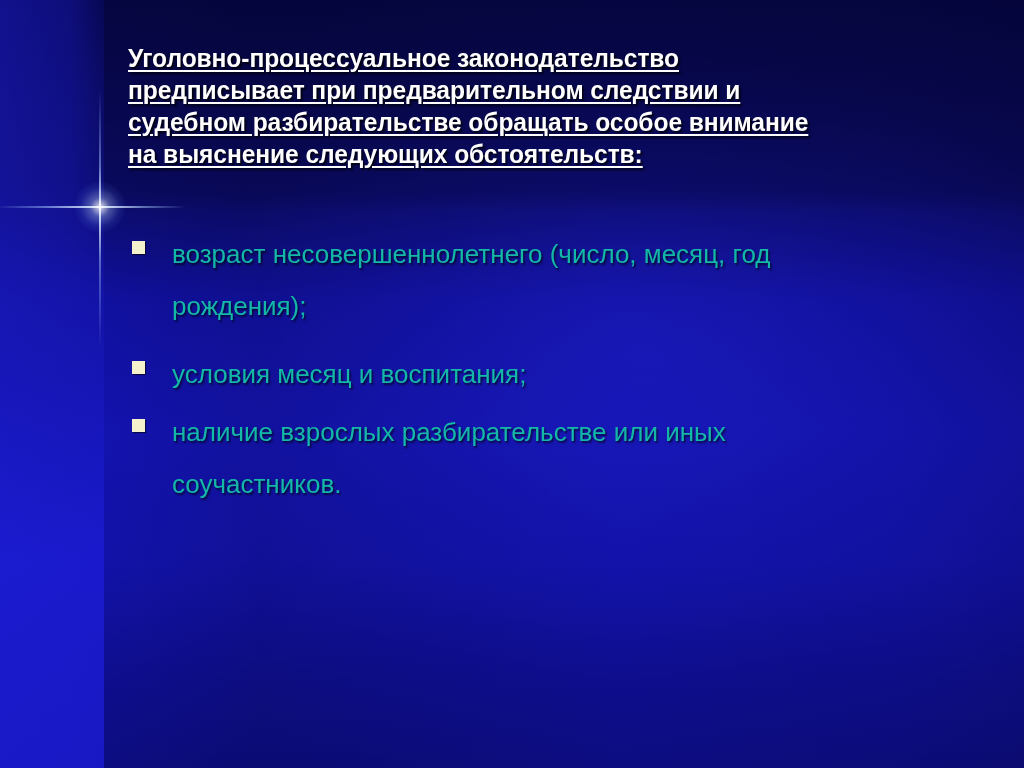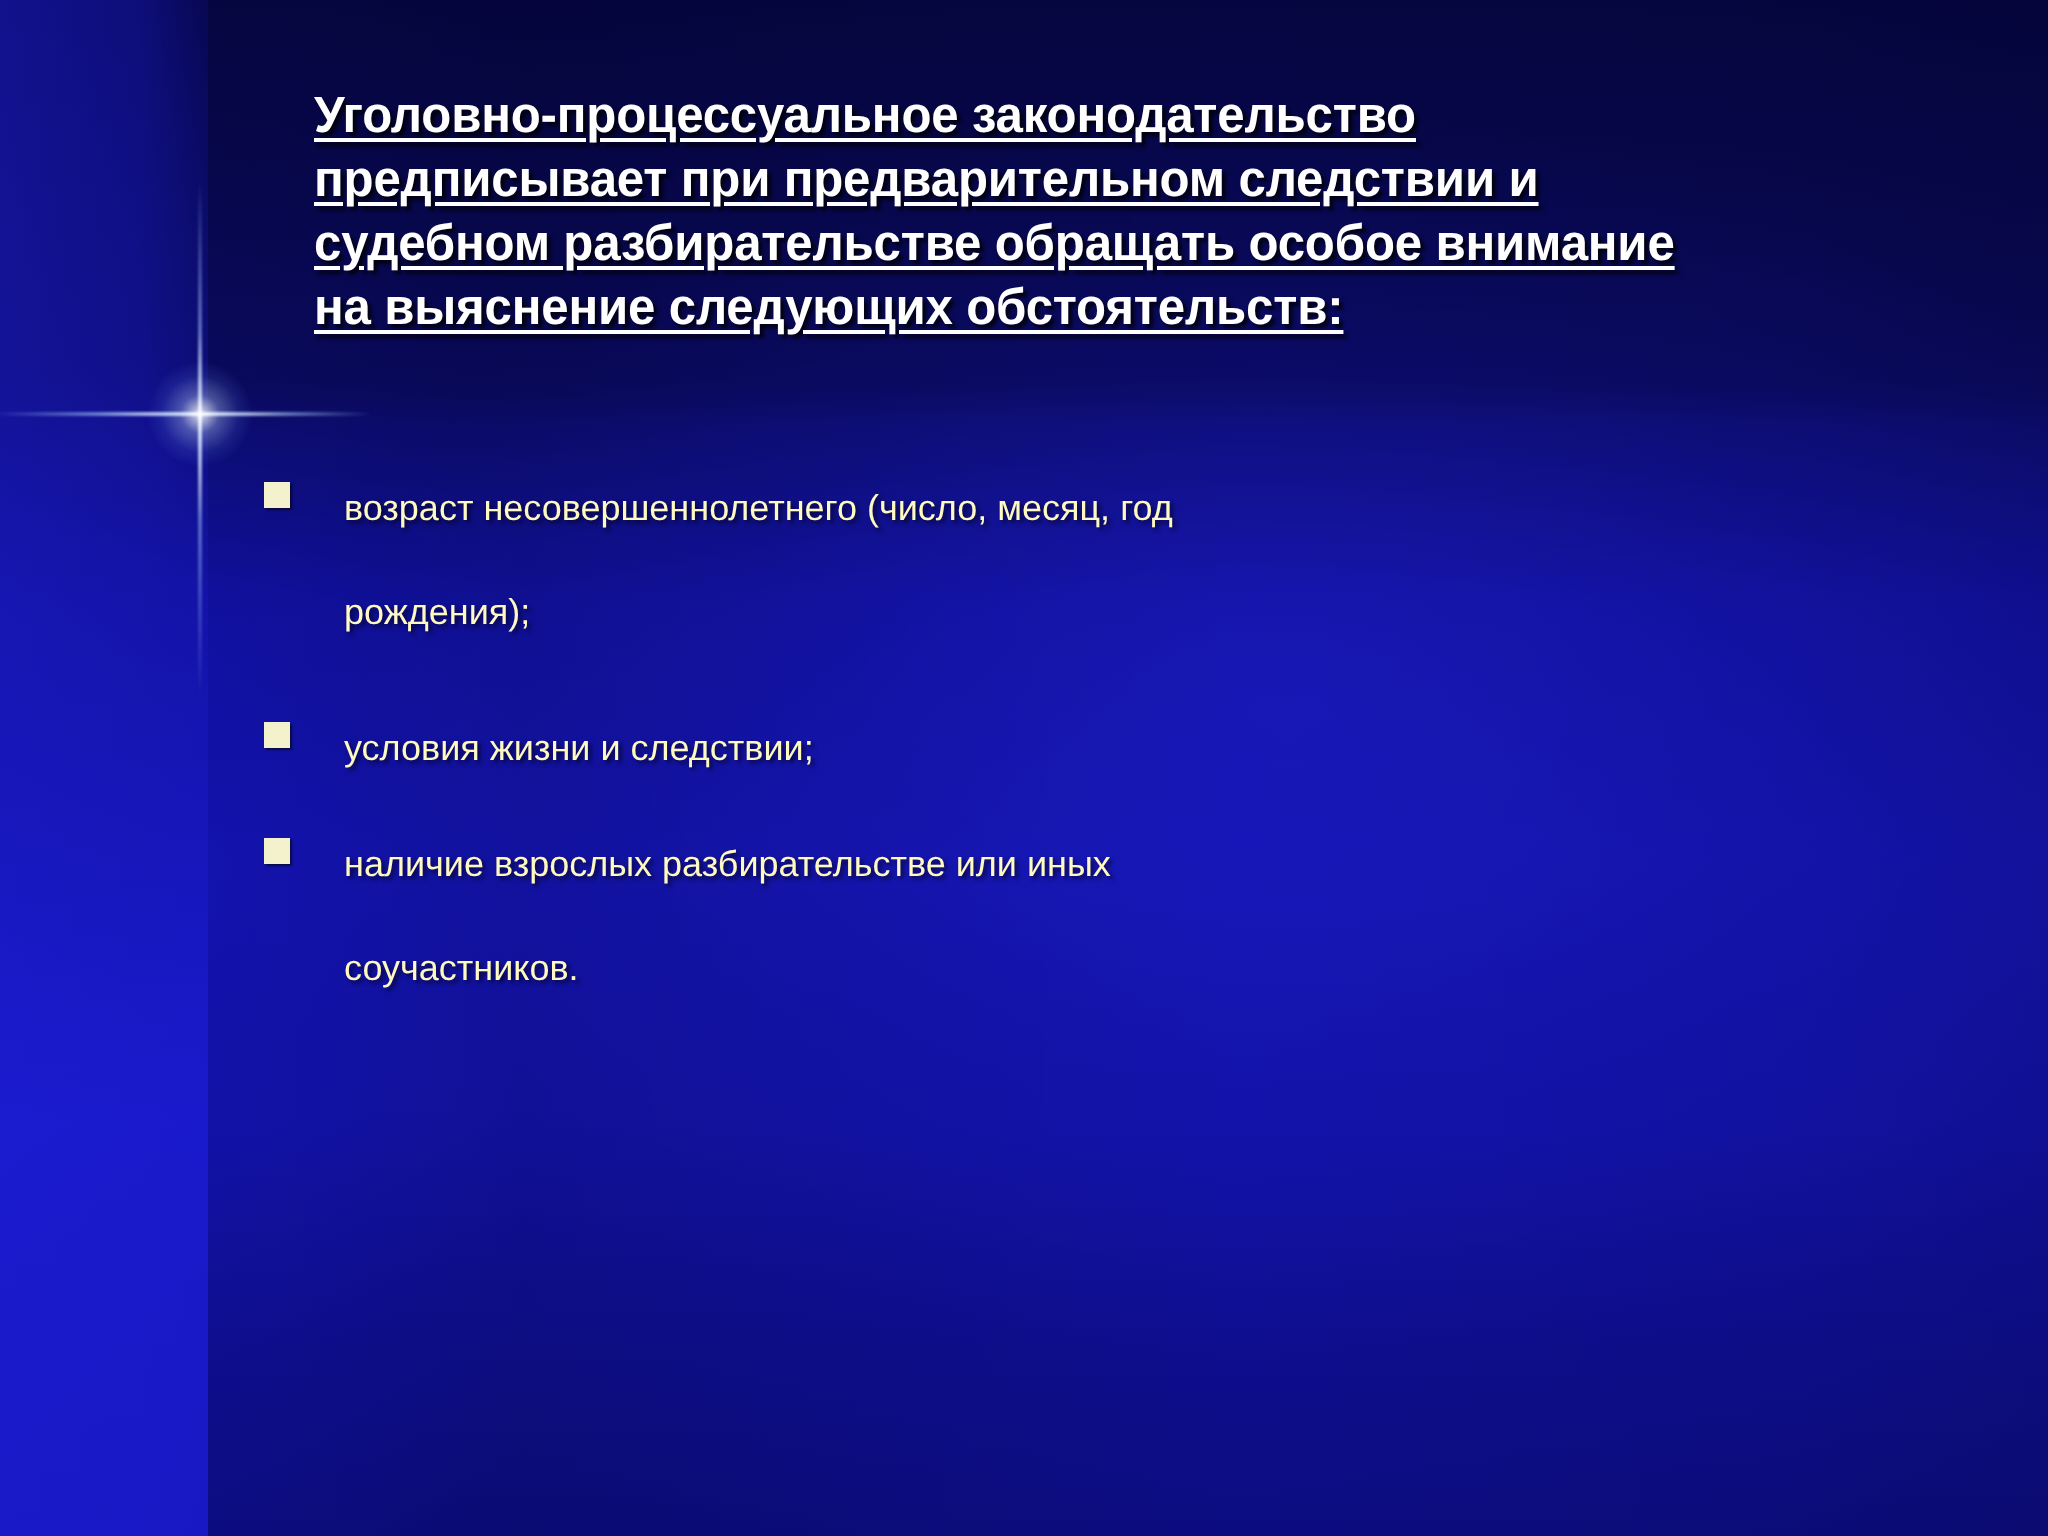--- a/index.html
+++ b/index.html
@@ -138,21 +138,20 @@
       rgba(120,160,255,0.12) 52%,
       rgba(0,0,0,0) 72%);
   }
 
   
   .title-block {
     position: absolute;
     left: 128px;
     top: 42px;
     width: 824px;
-    margin-left: 29px;
   }
   .title-line {
     font-size: 25.5px;
     font-weight: bold;
     color: #ffffff;
     line-height: 32px;
     letter-spacing: -0.1px;
     text-decoration: underline;
     text-underline-offset: 3px;
     text-decoration-thickness: 2px;
@@ -179,22 +178,22 @@
   .bullet-marker {
     position: absolute;
     left: 2px;
     top: 13px;
     width: 13px;
     height: 13px;
     background: #f3f2cd;
     box-shadow: 1px 1px 1px rgba(0,0,0,0.55);
   }
   .bullet-text {
-    font-size: 18px;
-    color: #fef9c3;
+    font-size: 26px;
+    color: #14b8a6;
     line-height: 52px;
     white-space: pre-line;
     text-shadow: 1.5px 1.5px 2px rgba(0,0,0,0.62);
   }
 </style>
 </head>
 <body>
 
 <div id="slide">
 
@@ -220,21 +219,21 @@
   <div class="bullets">
 
     <div class="bullet-item">
       <span class="bullet-marker"></span>
       <div class="bullet-text">возраст несовершеннолетнего (число, месяц, год
 рождения);</div>
     </div>
 
     <div class="bullet-item tight">
       <span class="bullet-marker"></span>
-      <div class="bullet-text">условия жизни и следствии;</div>
+      <div class="bullet-text">условия месяц и воспитания;</div>
     </div>
 
 
     <div class="bullet-item tight">
       <span class="bullet-marker"></span>
       <div class="bullet-text">наличие взрослых разбирательстве или иных
 соучастников.</div>
     </div>
 
   </div>

